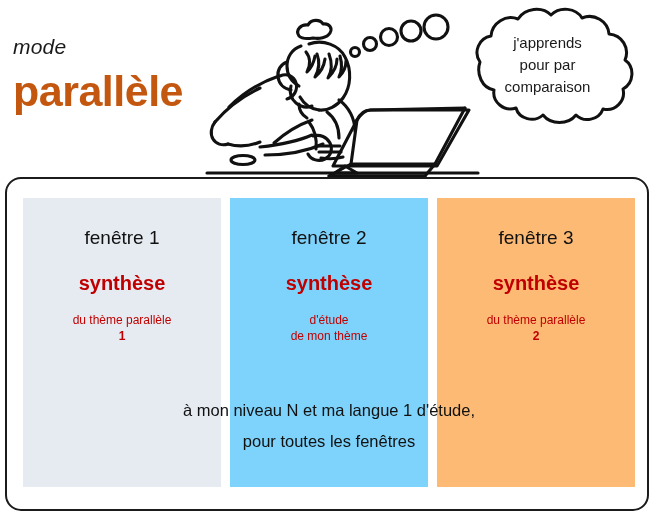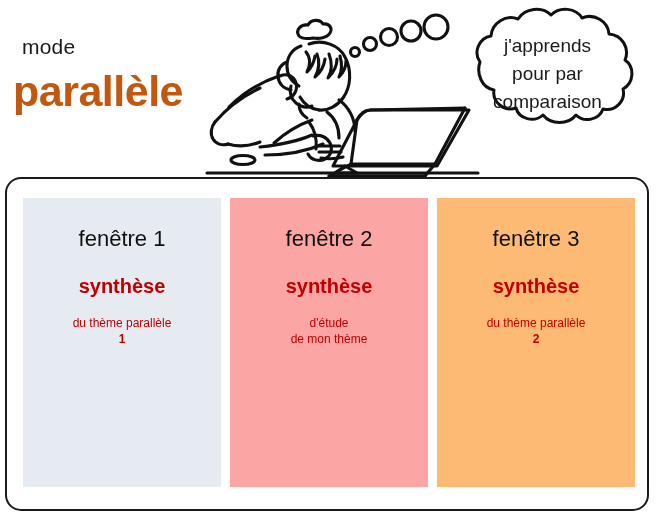--- a/index.html
+++ b/index.html
@@ -19,26 +19,27 @@
   
   #header-area {
     position: absolute;
     left: 0; top: 0;
     width: 657px;
     height: 176px;
   }
 
   #mode-label {
     position: absolute;
-    left: 22px;
+    left: 13px;
     top: 36px;
     font-size: 21px;
     color: #1a1a1a;
     letter-spacing: 0.2px;
     line-height: 1;
+    font-style: italic;
   }
 
   #mode-title {
     position: absolute;
     left: 13px;
     top: 70px;
     font-size: 43px;
     font-weight: bold;
     color: #c4570f;
     letter-spacing: -0.5px;
@@ -61,21 +62,21 @@
     top: 2px;
     width: 215px;
     height: 142px;
   }
   #thought-bubble-text {
     position: absolute;
     left: 0;
     top: 30px;
     width: 215px;
     text-align: center;
-    font-size: 19px;
+    font-size: 15px;
     color: #1a1a1a;
     line-height: 1.48;
     pointer-events: none;
   }
   #thought-bubble-text span { display: block; }
 
   
   #panel {
     position: absolute;
     left: 5px;
@@ -99,21 +100,21 @@
   }
 
   .window-col {
     width: 198px;
     height: 289px;
     box-sizing: border-box;
     padding-top: 30px;
   }
   .window-col .col-title {
     text-align: center;
-    font-size: 22px;
+    font-size: 19px;
     color: #111111;
     line-height: 1;
     margin-bottom: 26px;
   }
   .window-col .col-synth {
     text-align: center;
     font-size: 20px;
     font-weight: bold;
     color: #c00000;
     line-height: 1;
@@ -248,33 +249,37 @@
 
     <div class="window-col" style="background: rgb(230, 235, 242);">
       <div class="col-title">fenêtre 1</div>
       <div class="col-synth" style="color: rgb(192, 0, 0);">synthèse</div>
       <div class="col-desc" style="color: rgb(192, 0, 0);">
         <span class="plain">du thème parallèle</span>
         <span class="emph">1</span>
       </div>
     </div>
 
-    <div class="window-col" style="background: #fca5a5;">
+    <div class="window-col" style="background: #7dd3fc;">
       <div class="col-title">fenêtre 2</div>
       <div class="col-synth" style="color: rgb(192, 0, 0);">synthèse</div>
       <div class="col-desc" style="color: rgb(192, 0, 0);">
         <span class="plain">d'étude</span>
         <span class="plain">de mon thème</span>
       </div>
     </div>
 
     <div class="window-col" style="background: #fdba74;">
       <div class="col-title">fenêtre 3</div>
       <div class="col-synth" style="color: rgb(192, 0, 0);">synthèse</div>
       <div class="col-desc" style="color: rgb(192, 0, 0);">
         <span class="plain">du thème parallèle</span>
         <span class="emph">2</span>
       </div>
     </div>
 
   </div>
 
+  <div id="footer-text">
+    <span>à mon niveau N  et ma langue 1 d'étude,</span>
+    <span>pour toutes les fenêtres</span>
+  </div>
 </div>
 
 </body></html>

